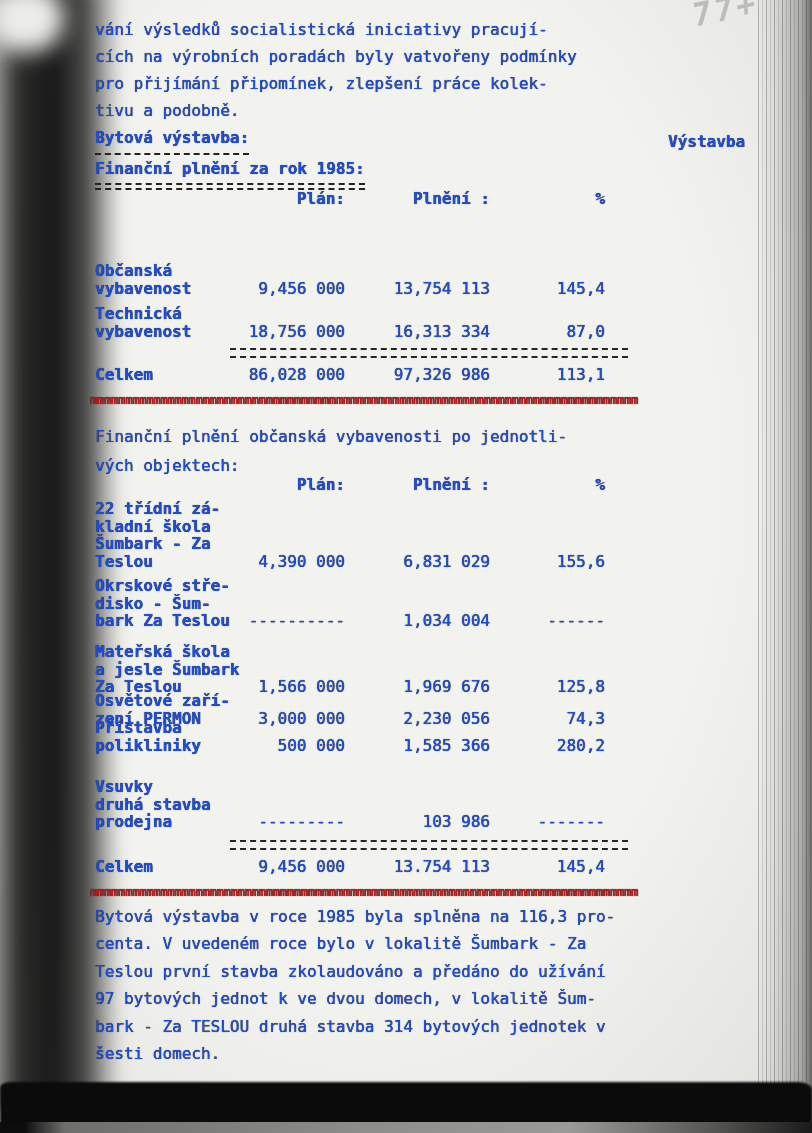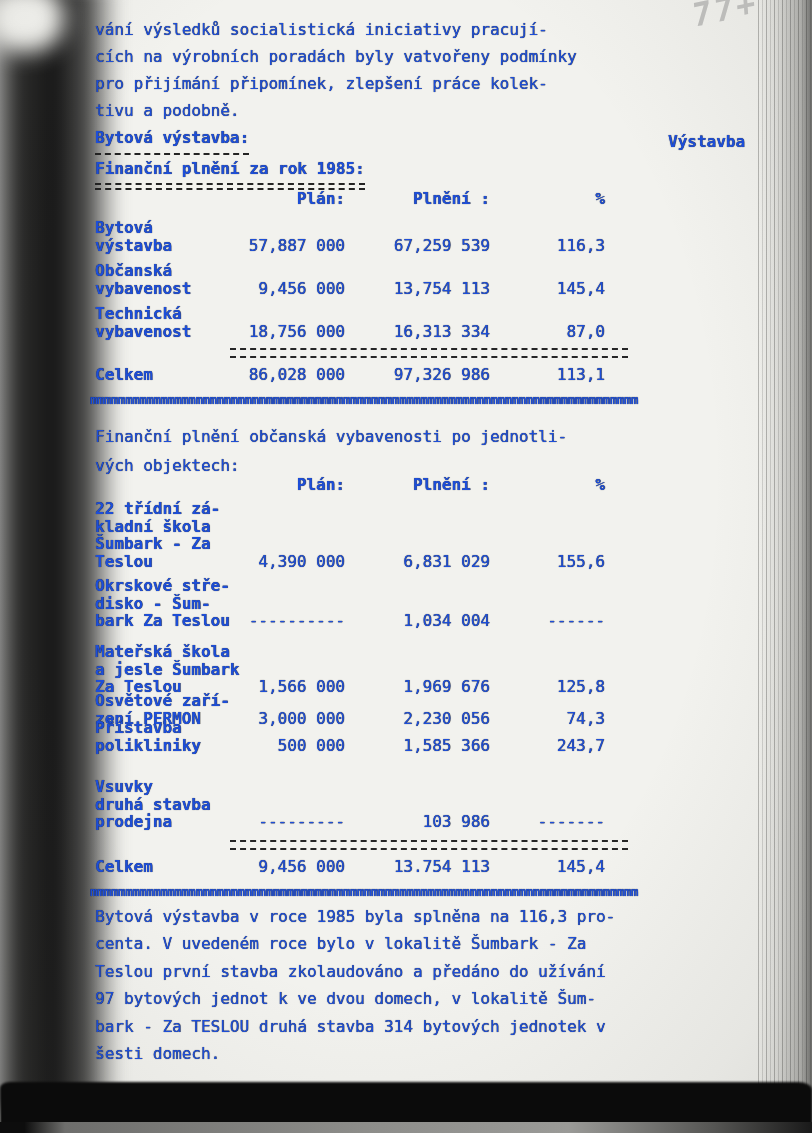--- a/index.html
+++ b/index.html
@@ -39,21 +39,21 @@
   .thead .cell{font-weight:bold;}
   
   .sep{
     position:absolute;left:230px;width:398px;height:6px;z-index:5;
     border-top:2px dashed #262626;border-bottom:2px dashed #262626;
   }
   
   .mmline{
     position:absolute;left:90px;width:556px;height:16px;overflow:hidden;z-index:5;
     font-size:12.5px;font-weight:bold;letter-spacing:-0.5px;line-height:14px;
-    color:#1d4ed8;text-shadow:0 0 1px #000;white-space:nowrap;
+    color:#b91c1c;text-shadow:0 0 1px #000;white-space:nowrap;
   }
   
   .gutter{
     position:absolute;left:-18px;top:-12px;width:140px;height:1120px;z-index:1;
     background:linear-gradient(90deg,#fbfbf9 0%,#9a9a98 9%,#2b2b2a 26%,#161616 52%,#4a4a49 74%,#b5b5b2 89%,rgba(242,242,238,0) 100%);
     filter:blur(7px);
   }
   .corner-white{
     position:absolute;left:-14px;top:-16px;width:78px;height:68px;z-index:2;
     background:#f3f3ef;border-radius:45%;filter:blur(11px);
@@ -109,27 +109,20 @@
     <span class="underl2">Finanční plnění za rok 1985:</span>
   </div>
 
   <div class="trow thead t" style="top:190px;">
     <div class="cell"></div>
     <div class="cell num">Plán:</div>
     <div class="cell num">Plnění :</div>
     <div class="cell num">%</div>
   </div>
 
-  <div class="trow t" style="top:219px;">
-    <div class="cell label">Bytová
-výstavba</div>
-    <div class="cell num">57,887 000</div>
-    <div class="cell num">67,259 539</div>
-    <div class="cell num">116,3</div>
-  </div>
   <div class="trow t" style="top:262px;">
     <div class="cell label">Občanská
 vybavenost</div>
     <div class="cell num">9,456 000</div>
     <div class="cell num">13,754 113</div>
     <div class="cell num">145,4</div>
   </div>
   <div class="trow t" style="top:305px;">
     <div class="cell label">Technická
 vybavenost</div>
@@ -189,21 +182,21 @@
 zení PERMON</div>
     <div class="cell num">3,000 000</div>
     <div class="cell num">2,230 056</div>
     <div class="cell num">74,3</div>
   </div>
   <div class="trow t" style="top:719px;">
     <div class="cell label">Přístavba
 polikliniky</div>
     <div class="cell num">500 000</div>
     <div class="cell num">1,585 366</div>
-    <div class="cell num">243,7</div>
+    <div class="cell num">280,2</div>
   </div>
   <div class="trow t" style="top:778px;">
     <div class="cell label">Vsuvky
 druhá stavba
 prodejna</div>
     <div class="cell num">---------</div>
     <div class="cell num">103 986</div>
     <div class="cell num">-------</div>
   </div>
 

